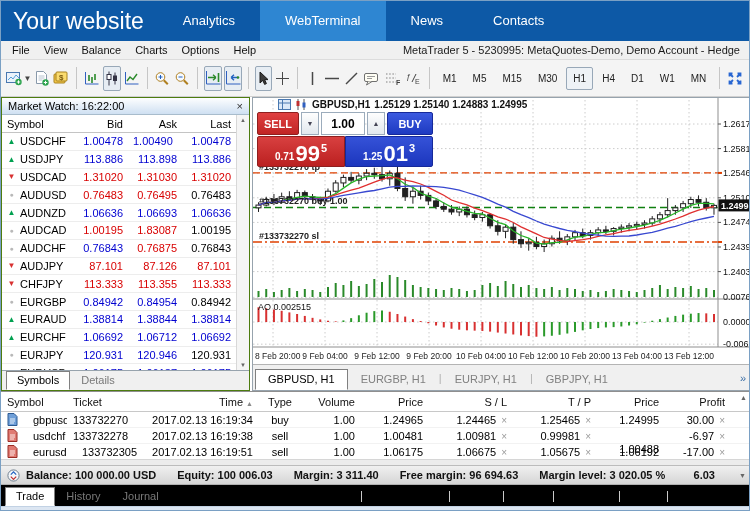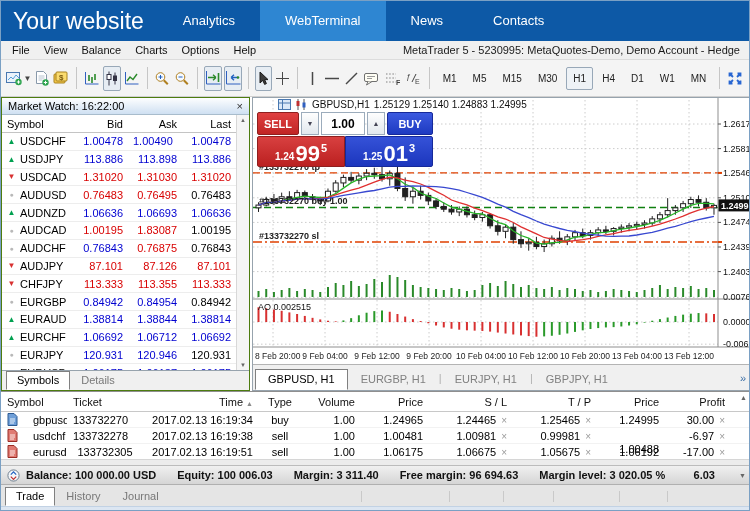--- a/index.html
+++ b/index.html
@@ -41,21 +41,21 @@
   .trend.up{color:#00a050;} .trend.down{color:#d83030;} .trend.flat{color:#b8b8b8;font-size:7px;}
   .col-b{color:#0000d0;} .col-r{color:#d80000;} .col-k{color:#000;}
   .mw-scroll{position:absolute;top:17px;right:0;bottom:20px;width:13px;background:#f5f5f5;border-left:1px solid #d8d8d8;
              display:flex;flex-direction:column;justify-content:space-between;align-items:center;font-size:6px;color:#666;padding:2px 0;}
   .mw-tabs{height:20px;border-top:1px solid #97a3ad;background:#f0f0f0;display:flex;align-items:flex-end;padding-left:4px;flex:0 0 auto;}
   .tab{font-size:11px;padding:2px 10px 3px;color:#787878;cursor:pointer;border:1px solid transparent;}
   .tab.active{background:#fff;border:1px solid #808080;border-bottom-color:#fff;color:#000;}
   
   .chart-panel{flex:1 1 auto;margin-left:2px;border:1px solid #97a3ad;position:relative;background:#fff;overflow:hidden;}
   #chart-svg{position:absolute;left:0;top:0;}
-  .chart-head{position:absolute;left:4px;top:1px;display:flex;align-items:center;gap:4px;font-size:10px;font-weight:normal;color:#111;z-index:6;padding-left:21px;}
+  .chart-head{position:absolute;left:4px;top:1px;display:flex;align-items:center;gap:4px;font-size:10px;font-weight:bold;color:#111;z-index:6;padding-left:21px;}
   .trade-widget{position:absolute;left:4px;top:14px;width:176px;z-index:5;font-weight:bold;}
   .tw-row1{display:flex;height:23px;gap:2px;}
   .tw-sell-btn{width:42px;background:linear-gradient(#e04040,#c02525);color:#fff;font-size:11px;display:flex;align-items:center;justify-content:center;border:1px solid #8f1f1f;border-radius:2px;cursor:pointer;}
   .tw-buy-btn{width:46px;background:linear-gradient(#3c5ae0,#1e3ac0);color:#fff;font-size:11px;display:flex;align-items:center;justify-content:center;border:1px solid #16299a;border-radius:2px;cursor:pointer;}
   .tw-step{width:18px;background:linear-gradient(#fefefe,#e2e8ee);border:1px solid #9cacbc;font-size:7px;color:#445;display:flex;align-items:center;justify-content:center;cursor:pointer;}
   .tw-vol{flex:1;background:#fff;border:1px solid #9cacbc;font-size:12px;display:flex;align-items:center;justify-content:center;color:#000;}
   .tw-row2{display:flex;margin-top:1px;height:31px;}
   .tw-price{flex:1;display:flex;align-items:flex-end;justify-content:center;color:#fff;padding-bottom:2px;cursor:pointer;}
   .tw-price.sell{background:linear-gradient(#d84040,#bb2020);border:1px solid #8f1f1f;border-radius:2px 0 0 2px;}
   .tw-price.buy{background:linear-gradient(#3click350,#1e3ac0);background:linear-gradient(#3552d8,#1c36bd);border:1px solid #16299a;border-radius:0 2px 2px 0;}
@@ -76,21 +76,21 @@
   .tt-sort{color:#8a8a8a;font-size:7px;margin-left:3px;}
   .tt-scroll{position:absolute;top:2px;right:2px;font-size:7px;color:#666;}
   
   .hstrip{position:absolute;top:458px;left:0;right:0;height:6px;background:#ececec;border-top:1px solid #d6d6d6;}
   .balance-bar{position:absolute;top:464px;left:0;right:0;height:20px;background:linear-gradient(#f0f0f0,#d5d5d5);
                border-top:1px solid #bcbcbc;border-bottom:1px solid #b0b0b0;display:flex;align-items:center;
                font-size:11px;font-weight:bold;color:#111;padding:0 6px;}
   .balance-seg{margin-right:21px;white-space:nowrap;}
   .balance-profit{margin-left:auto;margin-right:28px;}
   .bal-scroll{position:absolute;right:3px;font-size:7px;color:#666;}
-  .bottom-tabs{position:absolute;top:484px;left:0;right:0;height:21px;background:#e5e5e5;display:flex;align-items:flex-end;padding-left:4px;}
+  .bottom-tabs{position:absolute;top:484px;left:0;right:0;height:21px;background:#000000;display:flex;align-items:flex-end;padding-left:4px;}
   .grip{position:absolute;bottom:4px;width:1px;height:11px;background:#c9c9c9;}
   .bottom-strip{position:absolute;top:505px;left:0;right:0;height:6px;background:#dce6f2;border-top:1px solid #c2d2e4;}
 </style>
 </head>
 <body>
 
 <div class="screen">
   <header class="site-header">
     <div class="logo">Your website</div>
     <nav class="site-nav" id="site-nav">
@@ -469,21 +469,21 @@
       <div class="trade-widget">
         <div class="tw-row1">
           <div class="tw-sell-btn">SELL</div>
           <div class="tw-step">▼</div>
           <div class="tw-vol">1.00</div>
           <div class="tw-step">▲</div>
           <div class="tw-buy-btn">BUY</div>
         </div>
         <div class="tw-row2">
           <div class="tw-price sell">
-            <span class="pp-small">1.24</span>
+            <span class="pp-small">0.71</span>
             <span class="pp-big">99</span>
             <span class="pp-sup">5</span>
           </div>
           <div class="tw-price buy">
             <span class="pp-small">1.25</span>
             <span class="pp-big">01</span>
             <span class="pp-sup">3</span>
           </div>
         </div>
       </div>
@@ -863,21 +863,21 @@
         <div class="tt-row">
           <div class="tt-cell tt-sym" style="width: 66px; text-align: left;">
             <span style="display: flex;">
               <svg width="11" height="13">
                 <path d="M1 0.5h6l3 3v9H1z" fill="#e07a72" stroke="#9a2c24"></path>
                 <path d="M3 6h5M3 8h5M3 10h4" stroke="#fbe9e7"></path>
               </svg>
             </span>
             <span>eurusd</span>
           </div>
-          <div class="tt-cell" style="width: 76px; text-align: center;">133732305</div>
+          <div class="tt-cell" style="width: 76px; text-align: right;">133732305</div>
           <div class="tt-cell" style="width: 116px; text-align: right;">2017.02.13 16:19:51</div>
           <div class="tt-cell" style="width: 42px; text-align: center;">sell</div>
           <div class="tt-cell" style="width: 60px; text-align: right;">1.00</div>
           <div class="tt-cell" style="width: 68px; text-align: right;">1.06175</div>
           <div class="tt-cell" style="width: 84px; text-align: right;">1.06675<span class="tt-x">×</span></div>
           <div class="tt-cell" style="width: 84px; text-align: right;">1.05675<span class="tt-x">×</span></div>
           <div class="tt-cell" style="width: 68px; text-align: right;">1.06192</div>
           <div class="tt-cell" style="width: 66px; text-align: right;">-17.00<span class="tt-x">×</span></div>
         </div>
       </div>

